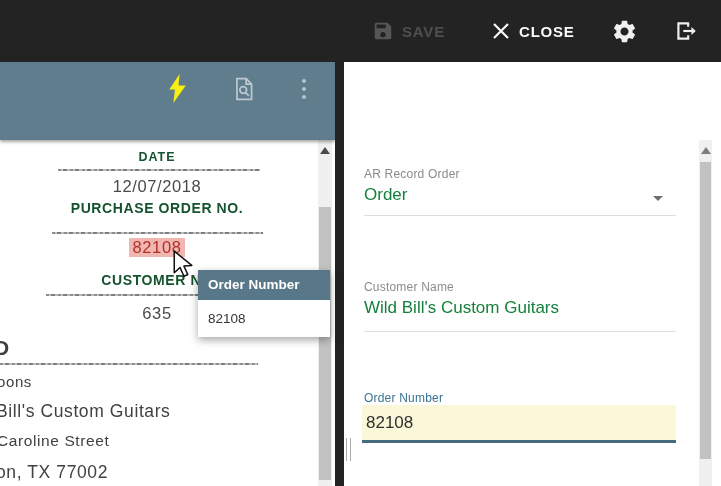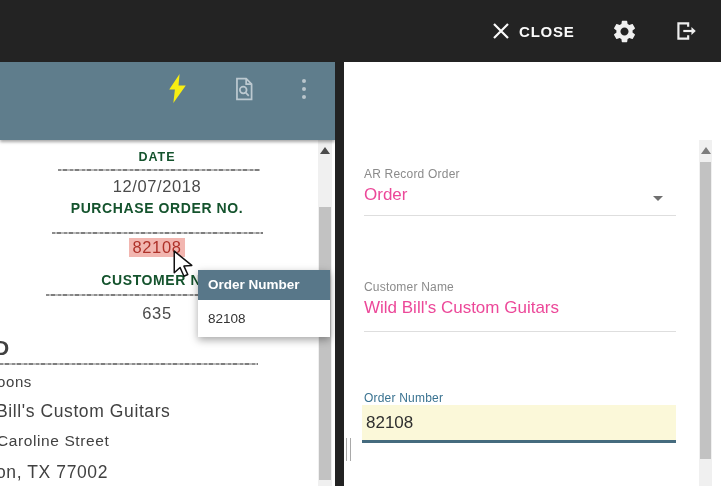--- a/index.html
+++ b/index.html
@@ -46,37 +46,45 @@
   
   #ocr-tooltip { left:198px; top:270px; width:132px; z-index:60;
                  box-shadow:0 3px 8px rgba(0,0,0,.35); }
   #ocr-tooltip .tt-head { height:30px; line-height:30px; background:#587789; color:#fff;
                           font-size:13.5px; font-weight:700; padding-left:10px; }
   #ocr-tooltip .tt-body { height:37px; line-height:37px; background:#fff; color:#333;
                           font-size:13.5px; padding-left:10px; }
 
   
   .fld-label { position:absolute; left:364px; font-size:12px; color:#8b8b8b; letter-spacing:.2px; }
-  .fld-value { position:absolute; left:364px; font-size:17px; color:#ec4899; }
+  .fld-value { position:absolute; left:364px; font-size:17px; color:#15803d; }
   .fld-line  { position:absolute; left:364px; width:312px; height:1px; background:#dedede; }
   #dd-arrow { left:653px; top:196px; width:0; height:0; border-left:5px solid transparent;
               border-right:5px solid transparent; border-top:5px solid #6f6f6f; }
   #fld3-label { color:#3a7391; }
   #fld3-input { left:362px; top:405px; width:314px; height:35px; background:#fbf8d9;
                 border:none; outline:none; font-size:17px; color:#2f2f2f; padding-left:4px;
                 font-family:"Liberation Sans", sans-serif; }
   #fld3-underline { left:362px; top:440px; width:314px; height:3px; background:#456b7e; }
   .grip { position:absolute; width:1px; height:23px; background:#a9a9a9; }
 </style>
 </head>
 <body>
 
 <div id="stage">
 
   <div id="topbar" class="abs">
+    <button class="tb-btn" id="save-btn">
+      <span style="display:flex">
+        <svg width="22" height="22" viewBox="0 0 24 24" fill="#565656">
+          <path d="M17 3H5c-1.11 0-2 .9-2 2v14c0 1.1.89 2 2 2h14c1.1 0 2-.9 2-2V7l-4-4zm-5 16c-1.66 0-3-1.34-3-3s1.34-3 3-3 3 1.34 3 3-1.34 3-3 3zm3-10H5V5h10v4z"></path>
+        </svg>
+      </span>
+      <span class="tb-label">SAVE</span>
+    </button>
 
     <button class="tb-btn" id="close-btn">
       <span style="display:flex">
         <svg width="20" height="20" viewBox="0 0 20 20">
           <path d="M3 3 L17 17 M17 3 L3 17" stroke="#fafafa" stroke-width="2.2" fill="none"></path>
         </svg>
       </span>
       <span class="tb-label">CLOSE</span>
     </button>
 

